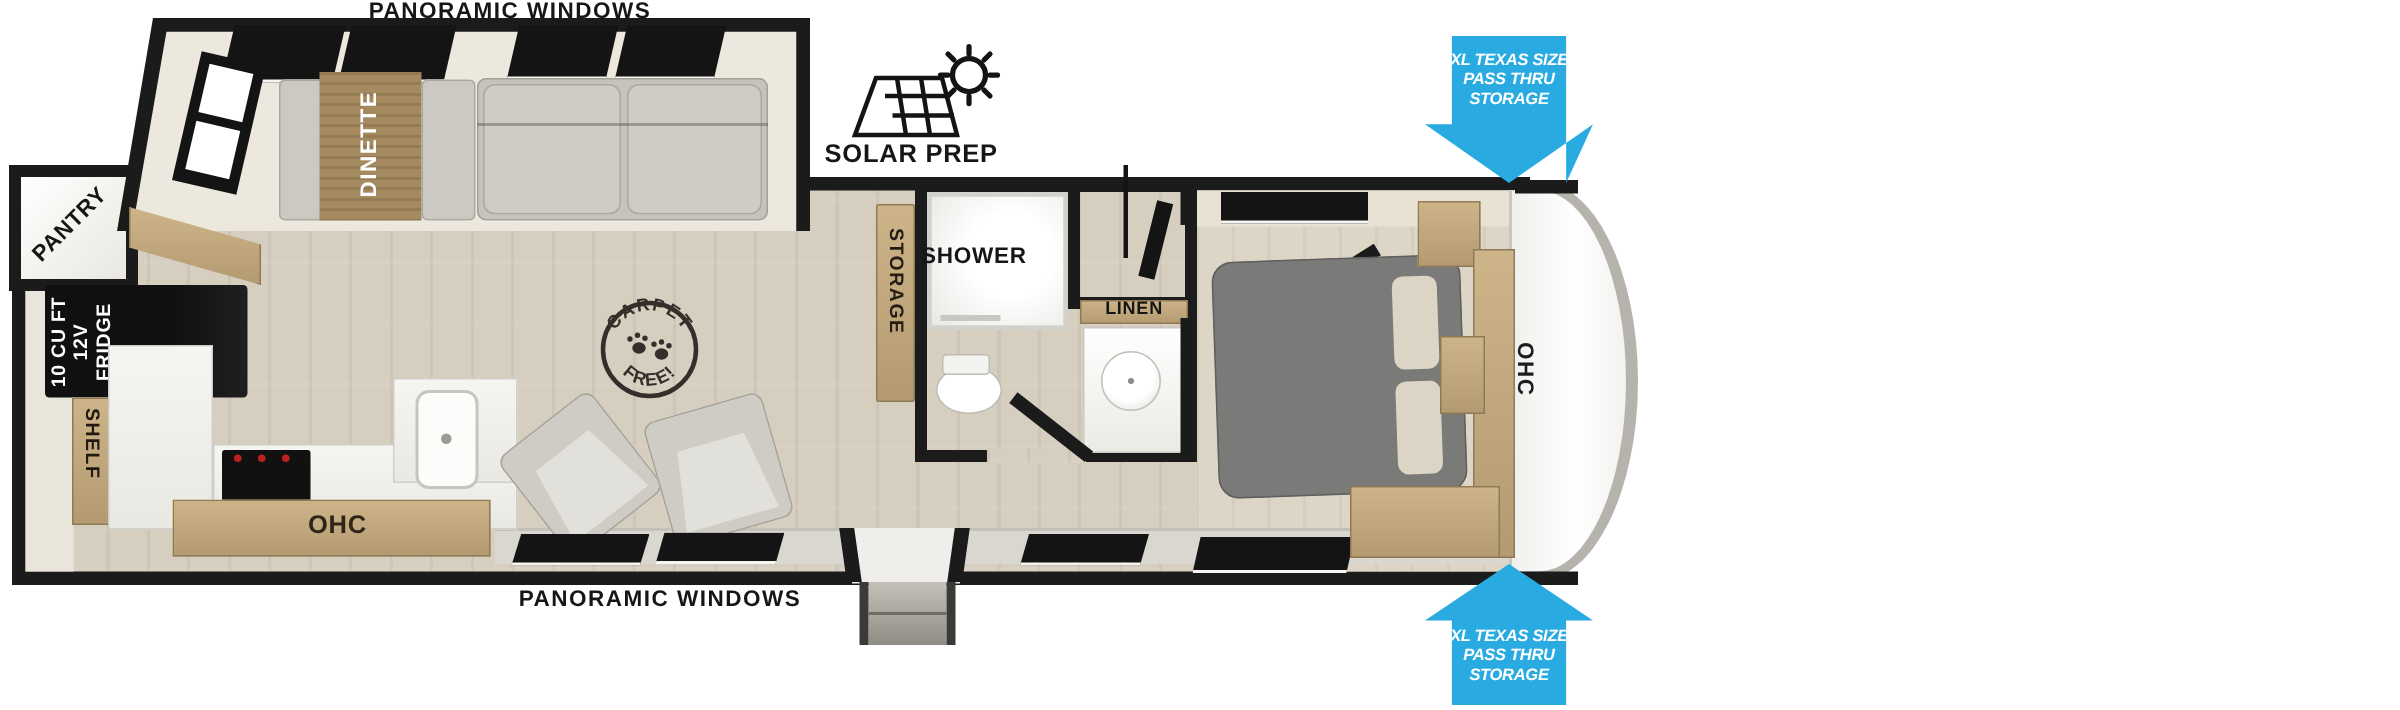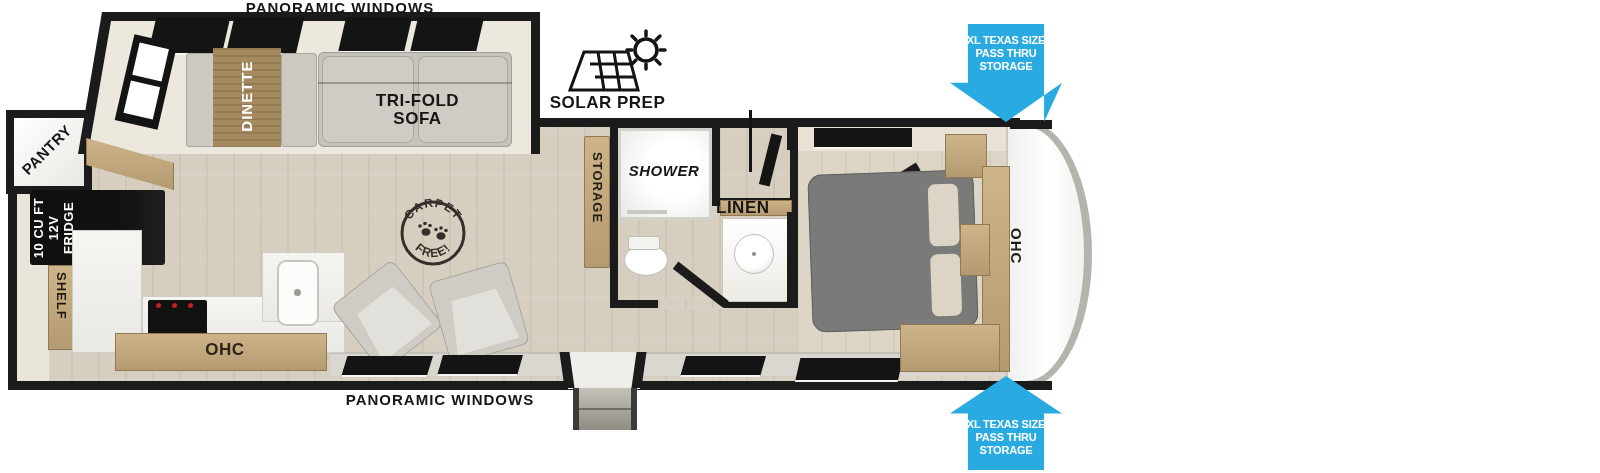--- a/index.html
+++ b/index.html
@@ -11,21 +11,21 @@
        text-transform:uppercase;white-space:pre-line;}
   .vtext{writing-mode:vertical-rl;}
   .floor{background:
      repeating-linear-gradient(90deg, rgba(0,0,0,0.045) 0 2px, rgba(0,0,0,0) 2px 27px),
      repeating-linear-gradient(0deg, rgba(255,255,255,0.05) 0 3px, rgba(0,0,0,0) 3px 41px),
      #d6cfc0;}
   .white-counter{background:linear-gradient(180deg,#f6f5f2,#e9e8e3);box-shadow:0 0 0 1px #cfcec8 inset;}
   .cab{background:linear-gradient(180deg,#cdb489,#b49a70);box-shadow:0 0 0 1px #8f7a55 inset;}
   .blue-arrow{position:absolute;background:#29abe2;}
   .blue-arrow .txt{position:absolute;left:0;right:0;color:#ffffff;font-weight:bold;
-       font-size:11px;line-height:1.18;text-align:center;white-space:pre-line;letter-spacing:-0.2px;}
+       font-size:11px;line-height:1.18;text-align:center;white-space:pre-line;letter-spacing:-0.2px;font-style:italic;}
   .win{position:absolute;background:#141414;border-bottom:2px solid #f5f5f2;}
   .seam{position:absolute;background:rgba(90,88,82,.45);}
 </style>
 </head>
 <body>
 
 <div class="stage">
 
   <div class="abs floor" style="left:8px;top:118px;width:1012px;height:272px;border:9px solid #1b1b1b;box-sizing:border-box;"></div>
 
@@ -69,22 +69,20 @@
   <div class="abs" style="left:281px;top:53px;width:36px;height:94px;background:#ccc9c2;border-radius:4px;box-shadow:0 0 0 1px #aaa79f inset;"></div>
   <div class="abs" style="left:213px;top:48px;width:68px;height:99px;background:
        repeating-linear-gradient(180deg, rgba(0,0,0,.10) 0 2px, rgba(0,0,0,0) 2px 7px),#a48a5e;"></div>
   <div class="lbl" style="left:197px;top:88px;width:100px;font-size:15px;color:#ffffff;text-align:center;transform:rotate(-90deg);letter-spacing:1px;">DINETTE</div>
 
   <div class="abs" style="left:318px;top:52px;width:194px;height:95px;background:#c6c3bc;border-radius:6px;box-shadow:0 0 0 1px #a3a099 inset;">
     <div class="abs" style="left:4px;top:4px;width:92px;height:87px;background:#cfccc5;border-radius:8px;box-shadow:0 0 0 1px #aaa79f inset;"></div>
     <div class="abs" style="left:100px;top:4px;width:90px;height:87px;background:#cfccc5;border-radius:8px;box-shadow:0 0 0 1px #aaa79f inset;"></div>
     <div class="seam" style="left:0px;top:30px;width:194px;height:2px;"></div>
   </div>
-  <div class="lbl" style="left:355px;top:92px;width:125px;font-size:17px;text-align:center;">TRI-FOLD
-SOFA</div>
 
   <div class="abs cab" style="left:86px;top:138px;width:88px;height:52px;clip-path:polygon(0 0,100% 48%,100% 100%,0 52%);"></div>
   <div class="abs" style="left:30px;top:190px;width:135px;height:75px;background:linear-gradient(90deg,#101010 62%,#1f1f1f);border-radius:3px;"></div>
   <div class="lbl" style="left:24px;top:196px;width:80px;height:64px;font-size:13px;color:#ffffff;text-align:center;transform:rotate(-90deg);line-height:1.15;">10 CU FT
 12V
 FRIDGE</div>
   <div class="abs cab" style="left:48px;top:265px;width:27px;height:85px;"></div>
   <div class="lbl vtext" style="left:54px;top:272px;font-size:13px;color:#21190f;letter-spacing:1px;">SHELF</div>
 
   <div class="abs white-counter" style="left:72px;top:230px;width:70px;height:123px;"></div>
@@ -150,31 +148,31 @@
 
   <div class="abs" style="left:610px;top:120px;width:188px;height:188px;border:8px solid #1b1b1b;box-sizing:border-box;"></div>
 
   <div class="abs floor" style="left:658px;top:299px;width:66px;height:10px;"></div>
   <div class="wall" style="left:712px;top:128px;width:8px;height:78px;"></div>
   <div class="wall" style="left:712px;top:198px;width:80px;height:8px;"></div>
 
   <div class="abs" style="left:618px;top:128px;width:94px;height:92px;background:radial-gradient(circle at 60% 45%, #ffffff 40%, #e7e7e3);border:3px solid #d2d2cc;box-sizing:border-box;">
     <div class="abs" style="left:6px;bottom:3px;width:40px;height:4px;background:#c8c8c2;"></div>
   </div>
-  <div class="lbl" style="left:614px;top:163px;width:100px;font-size:15px;text-align:center;font-style:italic;">SHOWER</div>
+  <div class="lbl" style="left:614px;top:163px;width:100px;font-size:15px;text-align:left;">SHOWER</div>
 
   <div class="abs" style="left:624px;top:234px;width:46px;height:44px;">
     <div class="abs" style="left:0;top:10px;width:42px;height:30px;background:#ffffff;border:1px solid #bdbdb7;border-radius:50%;"></div>
     <div class="abs" style="left:4px;top:2px;width:30px;height:12px;background:#f2f2ee;border:1px solid #bdbdb7;border-radius:3px;"></div>
   </div>
 
   <div class="abs" style="left:765px;top:134px;width:11px;height:52px;background:#141414;transform:rotate(14deg);"></div>
 
   <div class="abs cab" style="left:720px;top:200px;width:72px;height:16px;"></div>
-  <div class="lbl" style="left:716px;top:199px;width:80px;font-size:17px;text-align:left;">LINEN</div>
+  <div class="lbl" style="left:716px;top:199px;width:80px;font-size:12px;text-align:center;">LINEN</div>
   <div class="abs" style="left:722px;top:218px;width:70px;height:84px;background:linear-gradient(180deg,#ffffff,#eceae4);box-shadow:0 0 0 1px #c9c8c2 inset;">
     <div class="abs" style="left:12px;top:16px;width:38px;height:38px;background:radial-gradient(circle at 45% 40%, #ffffff 55%, #d9d8d2);border:1px solid #bfbeb8;border-radius:50%;">
       <div class="abs" style="left:17px;top:17px;width:4px;height:4px;background:#8b8b85;border-radius:50%;"></div>
     </div>
   </div>
 
   <div class="abs" style="left:662px;top:300px;width:64px;height:9px;background:#1b1b1b;transform:rotate(38deg);transform-origin:right center;"></div>
 
   <div class="wall" style="left:787px;top:128px;width:9px;height:22px;"></div>
   <div class="wall" style="left:787px;top:212px;width:9px;height:96px;"></div>

